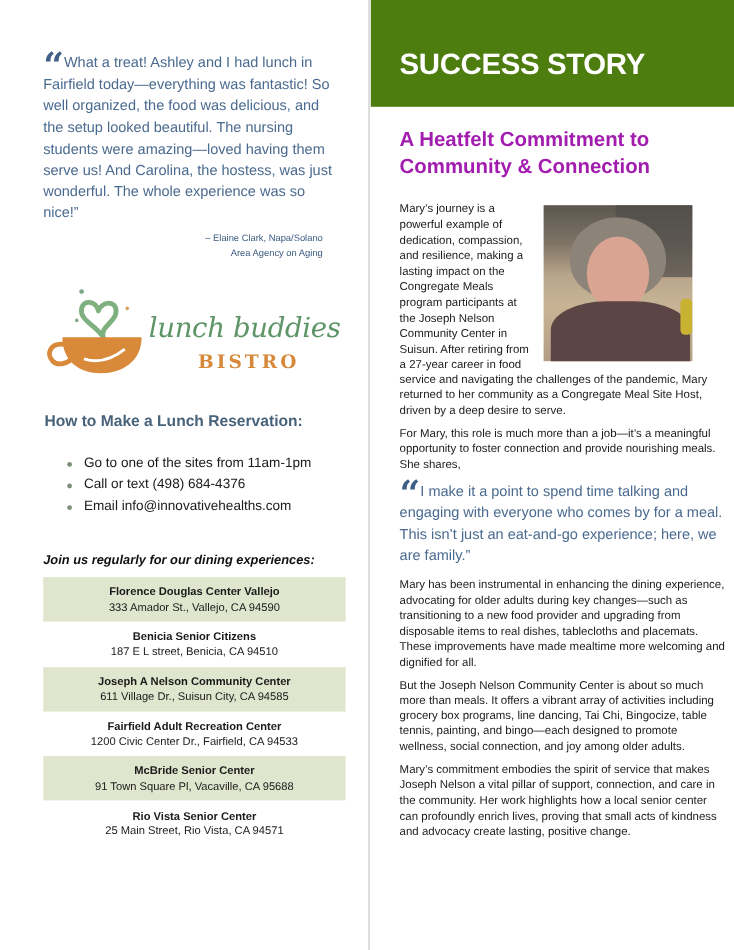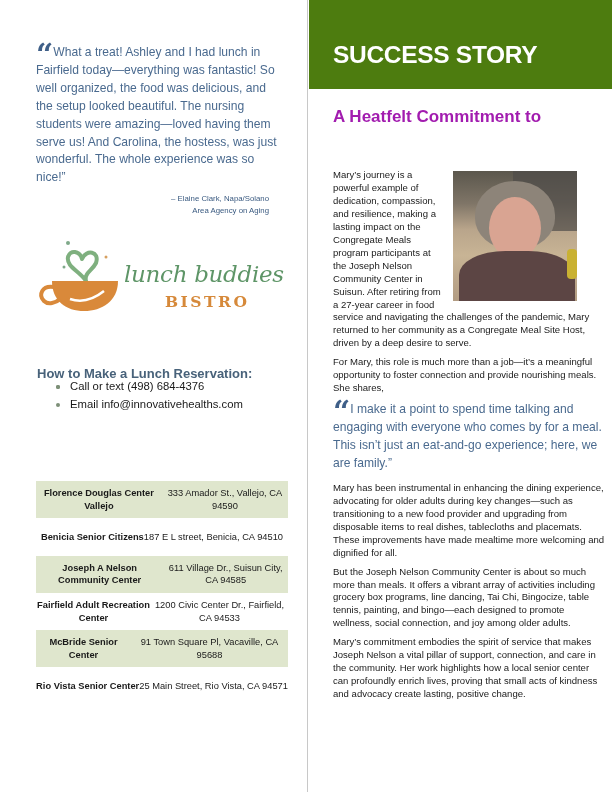--- a/index.html
+++ b/index.html
@@ -16,30 +16,30 @@
                   color: #3f5f88; vertical-align: -9px; letter-spacing: -3px; margin-right: 3px; }
     .attribution { position: absolute; left: 36px; top: 193px; width: 233px; text-align: right;
                    font-size: 7.8px; line-height: 11.5px; color: #3a5a80; }
 
     .logo { position: absolute; left: 34px; top: 237px; width: 250px; height: 80px; }
     .logo-text-main { position: absolute; left: 90px; top: 24px; font-family: "DejaVu Serif", serif;
                       font-style: italic; font-size: 23px; color: #5e9567; letter-spacing: -0.3px; }
     .logo-text-sub { position: absolute; left: 131px; top: 55px; font-family: "DejaVu Serif", serif;
                      font-weight: bold; font-size: 15.5px; color: #d6893a; letter-spacing: 2.5px; }
 
-    .res-title { position: absolute; left: 37px; top: 343px; font-size: 13px; font-weight: bold; color: #48627a; margin-top: 23px; }
+    .res-title { position: absolute; left: 37px; top: 343px; font-size: 13px; font-weight: bold; color: #48627a; }
     .res-note { position: absolute; left: 37px; top: 360px; font-size: 8.3px; font-style: italic; color: #222; }
     .res-list { position: absolute; left: 56px; top: 378px; margin: 0; padding: 0; list-style: none; }
     .res-list li { position: relative; padding-left: 14px; font-size: 11.3px; line-height: 17.8px; color: #1a1a1a; }
     .bullet { position: absolute; left: 0; top: 7px; width: 4px; height: 4px; border-radius: 50%; background: #7d8f78; }
 
     .join-title { position: absolute; left: 36px; top: 461px; font-size: 10.7px; font-weight: bold; font-style: italic; color: #111; }
 
     .sites { position: absolute; left: 36px; top: 481px; width: 252px; }
-    .site { height: 37.3px; display: flex; flex-direction: row; align-items: center; justify-content: center;
+    .site { height: 37.3px; display: flex; flex-direction: column; align-items: center; justify-content: center;
             font-size: 9.3px; line-height: 12.6px; color: #1a1a1a; text-align: center; }
     .site.shaded { background: #dfe6cd; }
     .site-name { font-weight: bold; }
 
     
     .header-band { position: absolute; left: 309px; top: 0; width: 303px; height: 89px; background: #4d7c0f; }
     .header-title { position: absolute; left: 24px; top: 41px; font-size: 24.5px; font-weight: bold; color: #ffffff; letter-spacing: -0.3px; }
 
     .story-title { position: absolute; left: 333px; top: 106px; width: 270px; font-size: 17px; line-height: 21.5px;
                    font-weight: bold; color: #a21caf; }
@@ -78,25 +78,26 @@
       <path d="M18 44 L84 44 C84 64, 68 74, 50 74 C32 74, 18 64, 18 44 Z" fill="#d9893a"></path>
       <path d="M20 50 C8 48, 4 58, 10 64 C14 68, 22 66, 26 62" fill="none" stroke="#d9893a" stroke-width="4"></path>
       <path d="M36 62 C48 66, 60 62, 70 54" fill="none" stroke="#ffffff" stroke-width="2.5"></path>
     </svg>
     <div class="logo-text-main">lunch buddies</div>
     <div class="logo-text-sub">BISTRO</div>
   </div>
 
   <div class="res-title">How to Make a Lunch Reservation:</div>
   <ul class="res-list">
-    <li><span class="bullet"></span></li>
+    <li><span class="bullet"></span><span>Go to one of the sites from 11am-1pm</span></li>
     <li><span class="bullet"></span><span>Call or text (498) 684-4376</span></li>
     <li><span class="bullet"></span><span>Email info@innovativehealths.com</span></li>
   </ul>
 
+  <div class="join-title">Join us regularly for our dining experiences:</div>
 
   <div class="sites">
     <div class="site shaded">
       <div class="site-name">Florence Douglas Center Vallejo</div>
       <div>333 Amador St., Vallejo, CA 94590</div>
     </div>
     <div class="site">
       <div class="site-name">Benicia Senior Citizens</div>
       <div>187 E L street, Benicia, CA 94510</div>
     </div>
@@ -120,20 +121,21 @@
 </div>
 
 <div class="col-divider"></div>
 
 <div class="header-band">
   <div class="header-title">SUCCESS STORY</div>
 </div>
 
 <div class="story-title">
   <div>A Heatfelt Commitment to</div>
+  <div>Community &amp; Connection</div>
 </div>
 
 <div class="story-body">
   <div class="photo" title="Portrait of Mary smiling outdoors">
     <div class="photo-bg-fence"></div>
     <div class="photo-hair"></div>
     <div class="photo-face"></div>
     <div class="photo-shirt"></div>
     <div class="photo-flowers"></div>
   </div>

